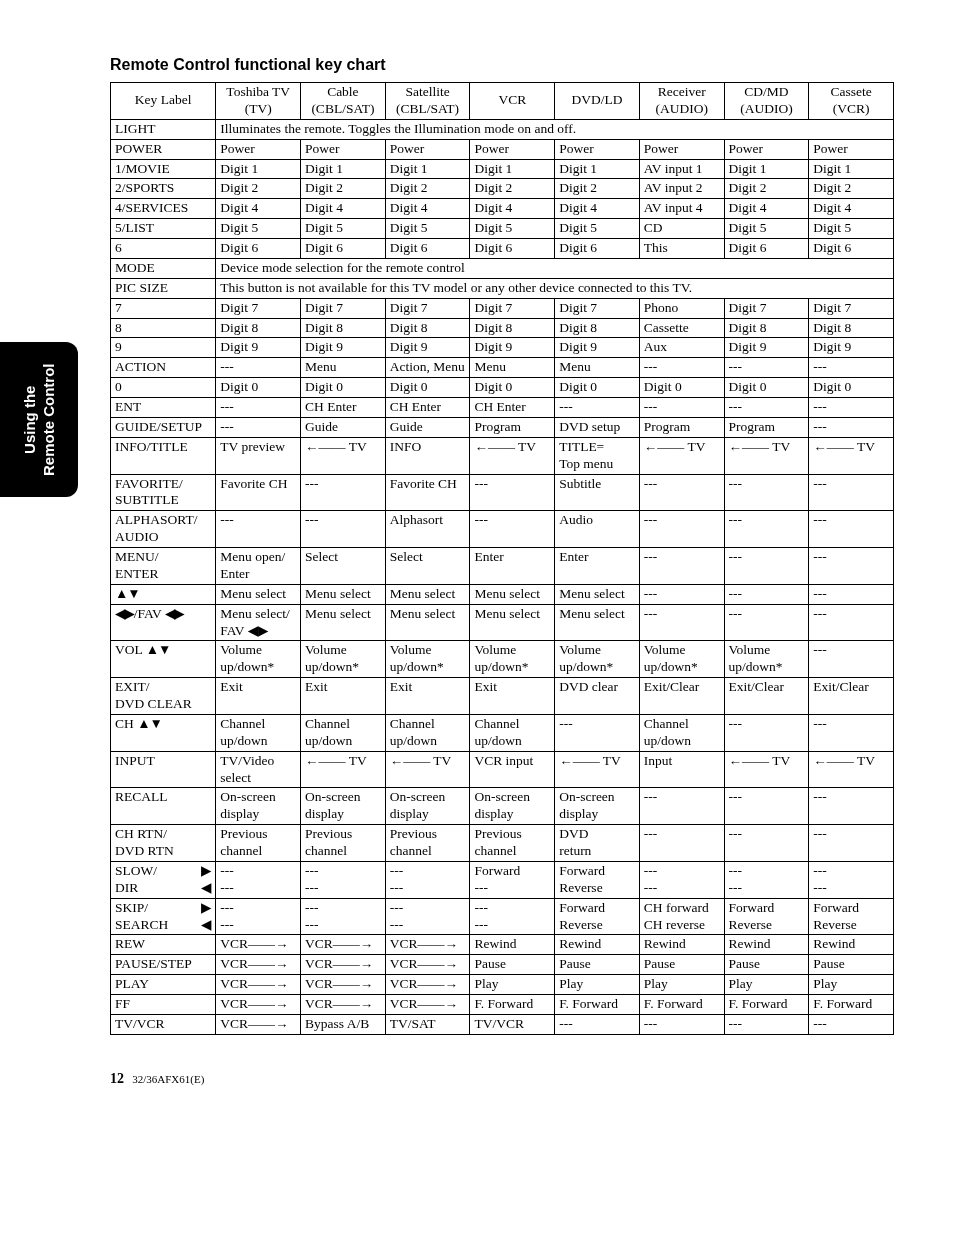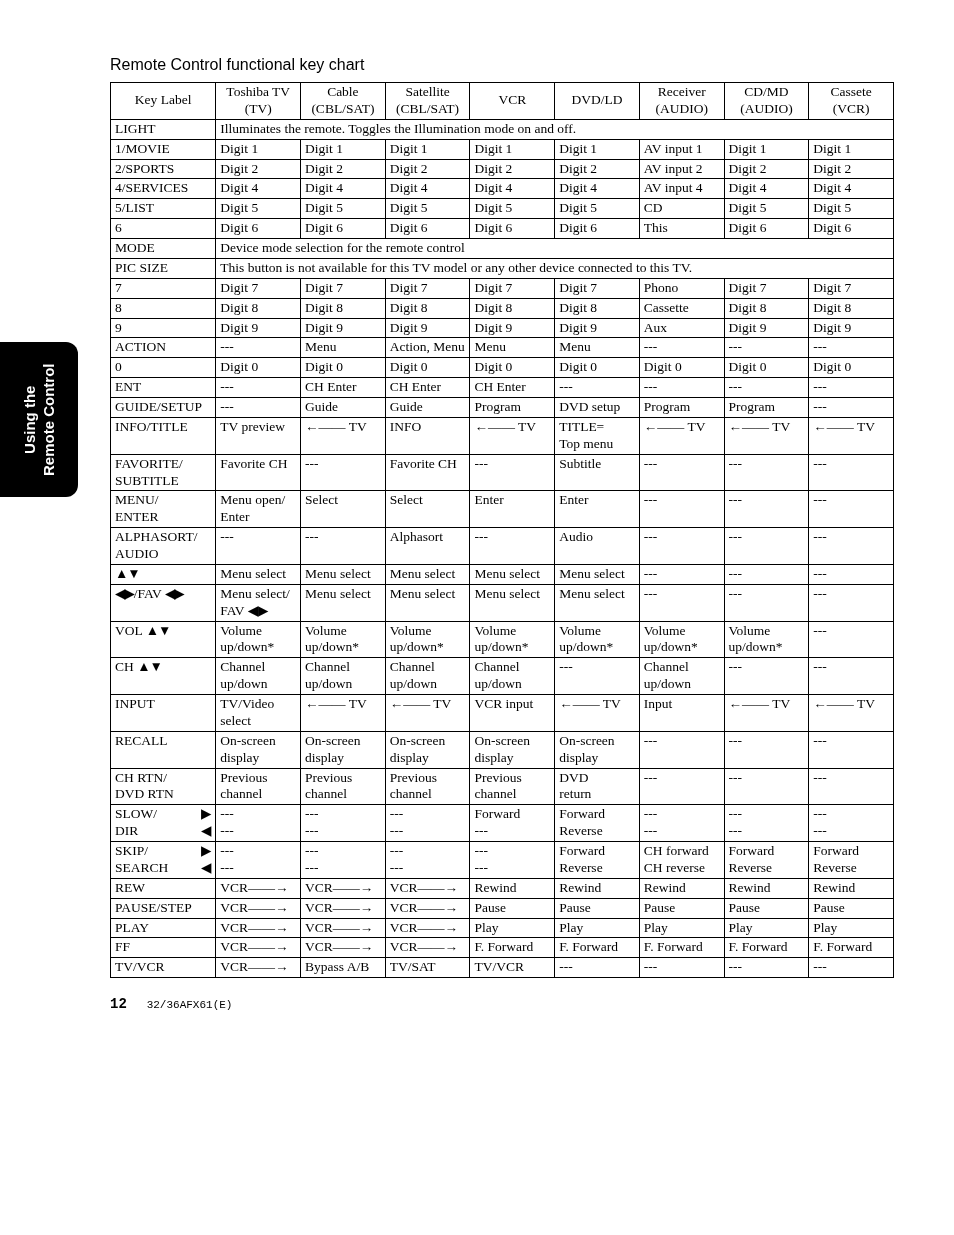--- a/index.html
+++ b/index.html
@@ -3,32 +3,32 @@
 <meta charset="utf-8">
 <style>
   html,body{margin:0;padding:0;background:#fff;color:#000;
     font-family:"Times New Roman",Georgia,serif;font-size:14.5px}
   .page{position:relative;width:954px;min-height:1235px;padding:56px 60px 30px 110px;box-sizing:border-box}
   .side-tab{position:absolute;left:0;top:342px;width:78px;height:155px;
     background:#000;color:#fff;display:flex;align-items:center;justify-content:center;
     border-top-right-radius:12px;border-bottom-right-radius:12px}
   .side-tab-text{transform:rotate(-90deg);white-space:nowrap;font-weight:bold;
     font-family:Arial,Helvetica,sans-serif;font-size:15px;text-align:center;line-height:1.25}
-  h2.title{font-family:Arial,Helvetica,sans-serif;font-weight:normal;
+  h2.title{font-family:Arial,Helvetica,sans-serif;font-weight:bold;
     font-size:16px;margin:0 0 8px 0}
   table.key-chart{border-collapse:collapse;width:100%;table-layout:fixed}
   table.key-chart th,table.key-chart td{border:1px solid #000;
     padding:1px 4px;font-size:13.5px;line-height:1.25;vertical-align:top;text-align:left}
   table.key-chart th{font-weight:normal;text-align:center;vertical-align:middle}
   col.c-key{width:97px}
   col.c-dev{width:78px}
   .arrow-pair{display:flex;justify-content:space-between;align-items:center}
   .arrow-glyph{font-family:Arial,sans-serif}
   .up-down{letter-spacing:-1px}
-  .footer{margin-top:18px;font-size:11px;font-family:Liberation Mono, monospace}
+  .footer{margin-top:36px;font-size:11px;font-family:Liberation Serif, serif}
   .footer b{font-size:14px}
 </style>
 </head>
 <body>
 
 <div class="page">
 
   <div class="side-tab">
     <div class="side-tab-text">
       <span>Using the</span><br>
@@ -62,20 +62,31 @@
           <th>CD/MD<br>(AUDIO)</th>
           <th>Cassete<br>(VCR)</th>
         </tr>
       </thead>
     <tbody>
         <tr>
           <td>LIGHT</td>
           <td colspan="8">Illuminates the remote. Toggles the Illumination mode on and off.</td>
         </tr>
         <tr>
+          <td>POWER</td>
+          <td>Power</td>
+          <td>Power</td>
+          <td>Power</td>
+          <td>Power</td>
+          <td>Power</td>
+          <td>Power</td>
+          <td>Power</td>
+          <td>Power</td>
+        </tr>
+        <tr>
           <td>1/MOVIE</td>
           <td>Digit 1</td>
           <td>Digit 1</td>
           <td>Digit 1</td>
           <td>Digit 1</td>
           <td>Digit 1</td>
           <td>AV input 1</td>
           <td>Digit 1</td>
           <td>Digit 1</td>
         </tr>
@@ -224,42 +235,42 @@
           <td>Favorite CH</td>
           <td>---</td>
           <td>Favorite CH</td>
           <td>---</td>
           <td>Subtitle</td>
           <td>---</td>
           <td>---</td>
           <td>---</td>
         </tr>
         <tr>
+          <td>ALPHASORT/<br>AUDIO</td>
+          <td>---</td>
+          <td>---</td>
+          <td>Alphasort</td>
+          <td>---</td>
+          <td>Audio</td>
+          <td>---</td>
+          <td>---</td>
+          <td>---</td>
+        </tr>
+        <tr>
           <td>MENU/<br>ENTER</td>
           <td>Menu open/<br>Enter</td>
           <td>Select</td>
           <td>Select</td>
           <td>Enter</td>
           <td>Enter</td>
           <td>---</td>
           <td>---</td>
           <td>---</td>
         </tr>
         <tr>
-          <td>ALPHASORT/<br>AUDIO</td>
-          <td>---</td>
-          <td>---</td>
-          <td>Alphasort</td>
-          <td>---</td>
-          <td>Audio</td>
-          <td>---</td>
-          <td>---</td>
-          <td>---</td>
-        </tr>
-        <tr>
           <td><span class="arrow-glyph up-down">▲▼</span></td>
           <td>Menu select</td>
           <td>Menu select</td>
           <td>Menu select</td>
           <td>Menu select</td>
           <td>Menu select</td>
           <td>---</td>
           <td>---</td>
           <td>---</td>
         </tr>
@@ -277,20 +288,31 @@
         <tr>
           <td>VOL <span class="arrow-glyph up-down">▲▼</span></td>
           <td>Volume<br>up/down*</td>
           <td>Volume<br>up/down*</td>
           <td>Volume<br>up/down*</td>
           <td>Volume<br>up/down*</td>
           <td>Volume<br>up/down*</td>
           <td>Volume<br>up/down*</td>
           <td>Volume<br>up/down*</td>
           <td>---</td>
+        </tr>
+        <tr>
+          <td>EXIT/<br>DVD CLEAR</td>
+          <td>Exit</td>
+          <td>Exit</td>
+          <td>Exit</td>
+          <td>Exit</td>
+          <td>DVD clear</td>
+          <td>Exit/Clear</td>
+          <td>Exit/Clear</td>
+          <td>Exit/Clear</td>
         </tr>
         <tr>
           <td>CH <span class="arrow-glyph up-down">▲▼</span></td>
           <td>Channel<br>up/down</td>
           <td>Channel<br>up/down</td>
           <td>Channel<br>up/down</td>
           <td>Channel<br>up/down</td>
           <td>---</td>
           <td>Channel<br>up/down</td>
           <td>---</td>

